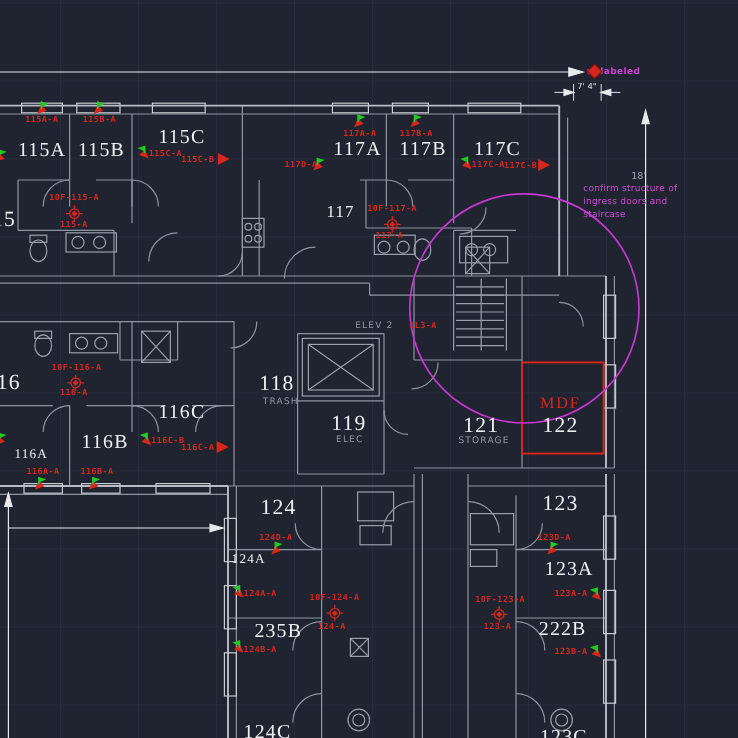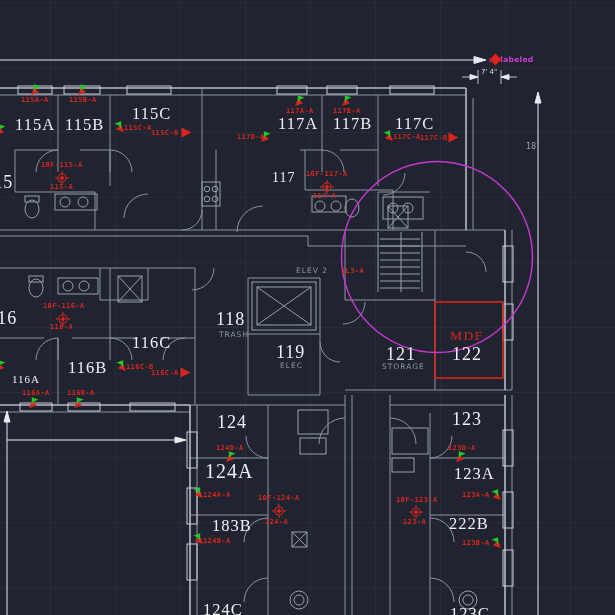--- a/index.html
+++ b/index.html
@@ -177,22 +177,22 @@
       <div class="room-label" style="left: 68px; top: 360px; font-size: 16.5px;">116B</div>
       <div class="room-label" style="left: 132px; top: 335px; font-size: 16.5px;">116C</div>
       <div class="room-label" style="left: 216px; top: 310px; font-size: 18px;">118</div>
       <div class="room-label" style="left: 276px; top: 343px; font-size: 18px;">119</div>
       <div class="room-label" style="left: 386px; top: 345px; font-size: 18px;">121</div>
       <div class="room-label" style="left: 452px; top: 345px; font-size: 18px;">122</div>
       <div class="room-label" style="left: 452px; top: 410px; font-size: 18px;">123</div>
       <div class="room-label" style="left: 454px; top: 466px; font-size: 16.5px;">123A</div>
       <div class="room-label" style="left: 449px; top: 516px; font-size: 16.5px;">222B</div>
       <div class="room-label" style="left: 217px; top: 413px; font-size: 18px;">124</div>
-      <div class="room-label" style="left: 205px; top: 461px; font-size: 20px;">124A</div>
-      <div class="room-label" style="left: 212px; top: 518px; font-size: 16.5px;">183B</div>
+      <div class="room-label" style="left: 193px; top: 461px; font-size: 11px;">124A</div>
+      <div class="room-label" style="left: 212px; top: 518px; font-size: 16.5px;">235B</div>
       <div class="room-label" style="left: 203px; top: 602px; font-size: 16.5px;">124C</div>
       <div class="room-label" style="left: 450px; top: 606px; font-size: 16.5px;">123C</div>
       <div class="area-label" style="left: 272px; top: 267px; margin-left: 24px;">ELEV 2</div>
       <div class="area-label" style="left: 219px; top: 331px;">TRASH</div>
       <div class="area-label" style="left: 280px; top: 362px;">ELEC</div>
       <div class="area-label" style="left: 382px; top: 363px;">STORAGE</div>
       <div class="dev-label" style="left: 21px; top: 97px;">115A-A</div>
       <span class="dev-icon" style="left: 31px; top: 84px;"><svg width="11" height="12" viewBox="0 0 11 12">
           <polygon points="0,11 3.2,3.5 8,8.2" fill="#d8261c"></polygon>
           <polygon points="3.2,0.5 9.5,2.4 3.2,5.5" fill="#25c825"></polygon>
@@ -375,15 +375,18 @@
 
   <div id="mdf-label">MDF</div>
 
   <div id="unlabeled-annotation">
     <span class="dev-icon"><svg width="13" height="13" viewBox="0 0 13 13">
           <polygon points="6.5,0.5 12.5,6.5 6.5,12.5 0.5,6.5" fill="#d8261c" stroke="#8c1010"></polygon>
         </svg></span>
     <span id="unlabeled-text">unlabeled</span>
   </div>
 
+  <div id="markup-note">confirm structure of
+ingress doors and
+staircase</div>
   <div id="dim-width-label">7' 4"</div>
   <div id="dim-height-label">18'</div>
 </div>
 
 </body></html>

